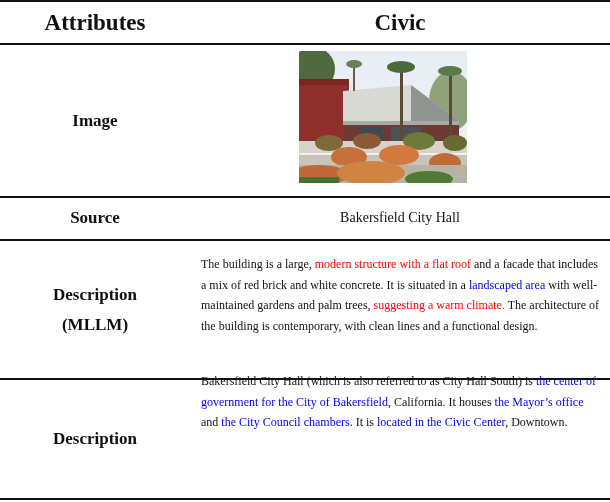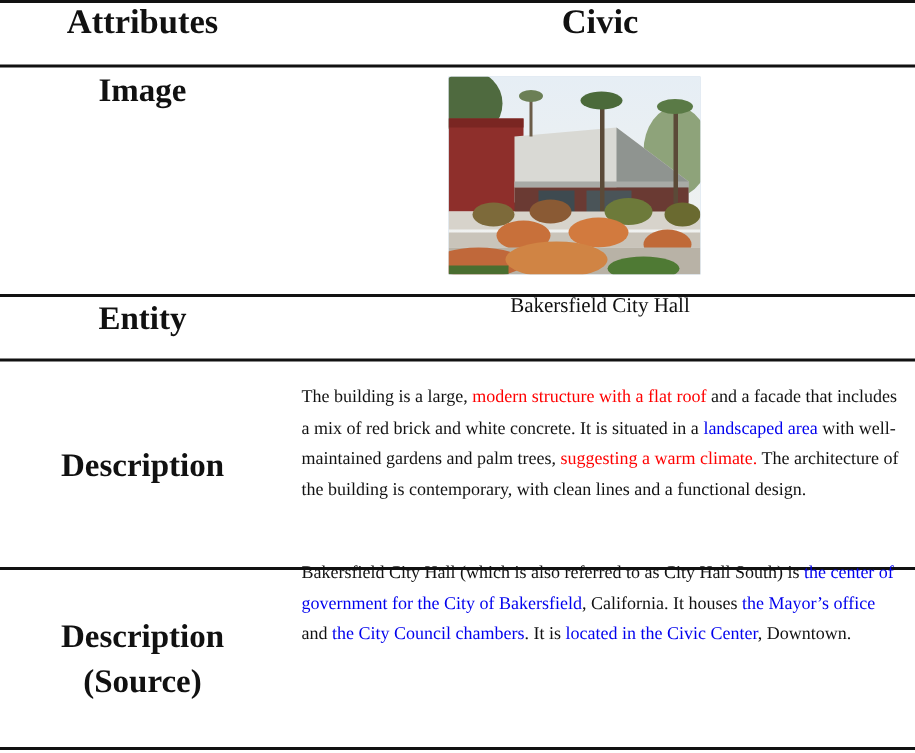--- a/index.html
+++ b/index.html
@@ -1,21 +1,21 @@
 <!DOCTYPE html>
 <html><head>
 <meta charset="utf-8">
 <style>
   html, body { margin: 0; padding: 0; background: #ffffff; }
   body { width: 610px; height: 502px; position: relative; overflow: hidden;
          font-family: "Liberation Serif", "DejaVu Serif", serif; color: #111; }
   .rule { position: absolute; left: 0; width: 610px; background: #111; }
-  .cell { position: absolute; display: flex; justify-content: center; text-align: center; }
+  .cell { position: absolute; display: flex; align-items: center; justify-content: center; text-align: center; }
   .hdr { font-weight: bold; font-size: 23px; }
-  .attr { font-weight: bold; font-size: 22px; line-height: 30px; }
+  .attr { font-weight: bold; font-size: 17px; line-height: 30px; }
   .val-text { font-size: 12px; line-height: 20.6px; text-align: left; }
   .red { color: #ff0000; }
   .blue { color: #0000ee; }
   .photo { position: absolute; left: 299px; top: 51px; width: 168px; height: 132px; overflow: hidden; background: #c8d8e8; }
 </style>
 </head>
 <body>
 
 <div class="rule" style="top:0px;height:2px;"></div>
 <div class="rule" style="top:43px;height:2px;"></div>
@@ -78,32 +78,32 @@
 
     <rect x="0" y="114" width="168" height="18" fill="#b8b2a6"></rect>
     <ellipse cx="20" cy="124" rx="30" ry="10" fill="#c0683a"></ellipse>
     <ellipse cx="72" cy="122" rx="34" ry="12" fill="#d08444"></ellipse>
     <ellipse cx="130" cy="128" rx="24" ry="8" fill="#4f7a34"></ellipse>
     <rect x="0" y="126" width="40" height="6" fill="#4a6e30"></rect>
   </svg>
 </div>
 
 <div class="cell attr" style="left:0;top:197px;width:190px;height:42px;">
-  <span>Entity</span>
+  <span>Source</span>
 </div>
 <div class="cell" style="left:190px;top:197px;width:420px;height:42px;font-size:14px;">
   <span>Bakersfield City Hall</span>
 </div>
 
 <div class="cell attr" style="left:0;top:241px;width:190px;height:137px;flex-direction:column;">
   <span>Description</span>
+  <span>(MLLM)</span>
 </div>
 <div class="val-text" style="position:absolute;left:201px;top:254px;width:400px;">
   <span>The building is a large, </span><span class="red">modern structure with a flat roof</span><span> and a facade that includes a mix of red brick and white concrete. It is situated in a </span><span class="blue">landscaped area</span><span> with well-maintained gardens and palm trees, </span><span class="red">suggesting a warm climate.</span><span> The architecture of the building is contemporary, with clean lines and a functional design.</span>
 </div>
 
 <div class="cell attr" style="left:0;top:380px;width:190px;height:118px;flex-direction:column;">
   <span>Description</span>
-  <span>(Source)</span>
 </div>
 <div class="val-text" style="position:absolute;left:201px;top:371px;width:400px;">
   <span>Bakersfield City Hall (which is also referred to as City Hall South) is </span><span class="blue">the center of government for the City of Bakersfield</span><span>, California. It houses </span><span class="blue">the Mayor’s office</span><span> and </span><span class="blue">the City Council chambers</span><span>. It is </span><span class="blue">located in the Civic Center</span><span>, Downtown.</span>
 </div>
 
 </body></html>

